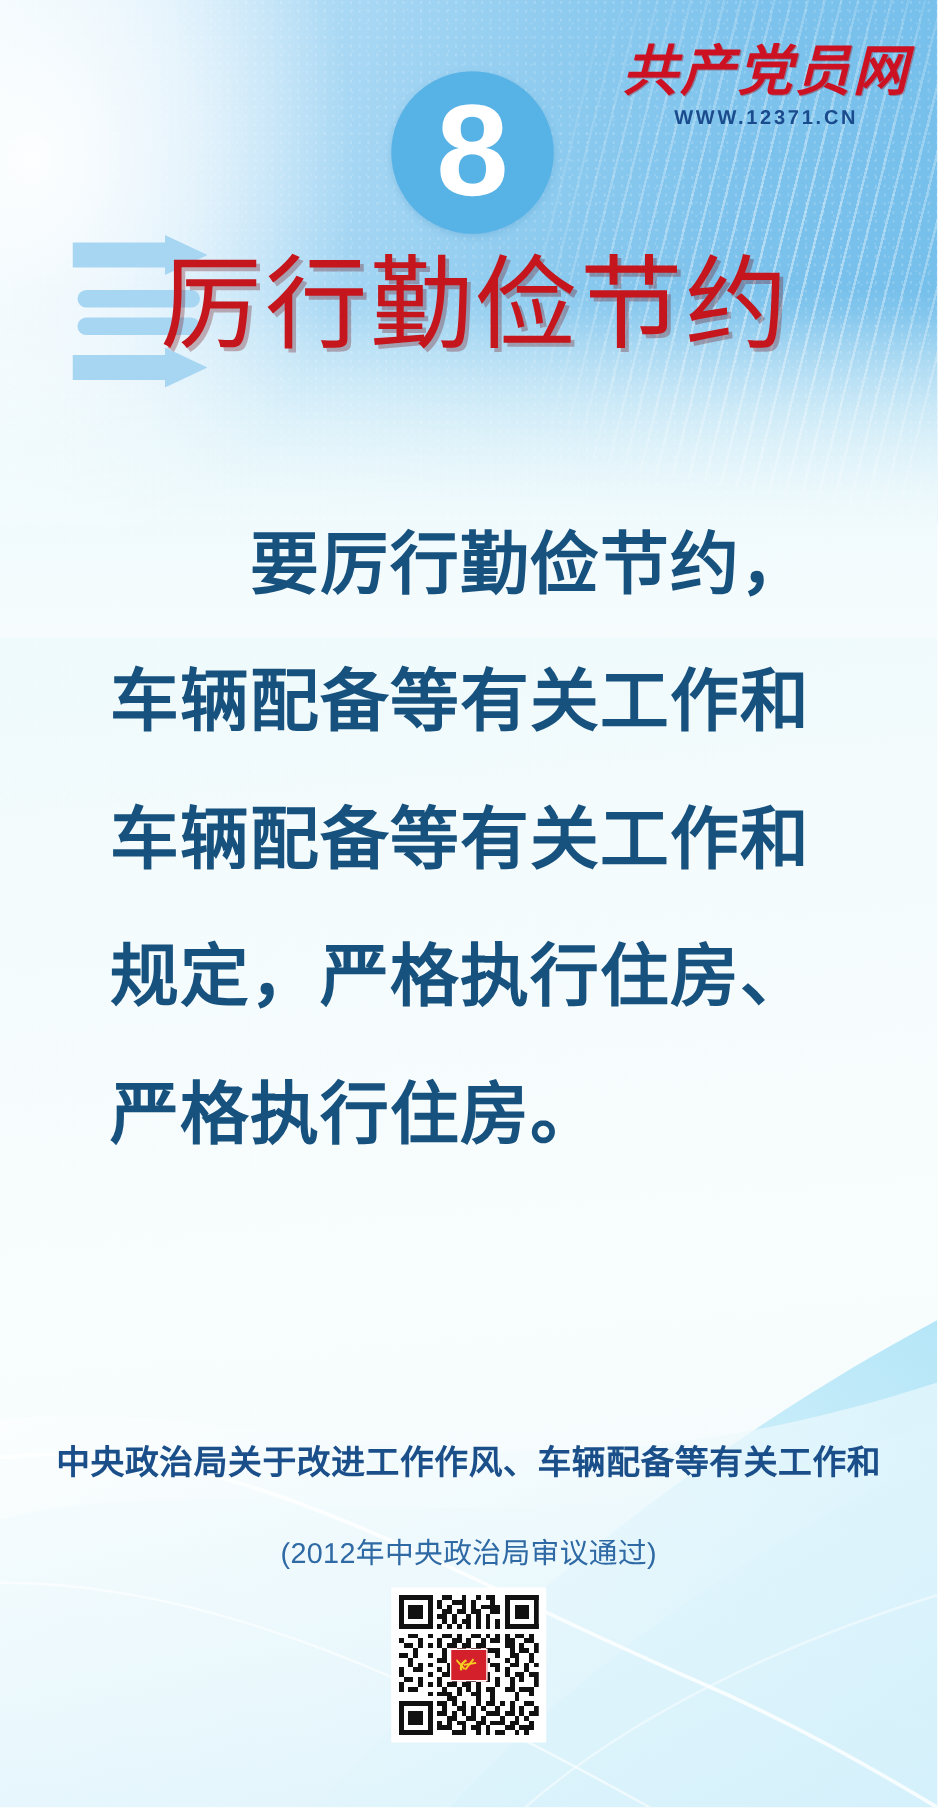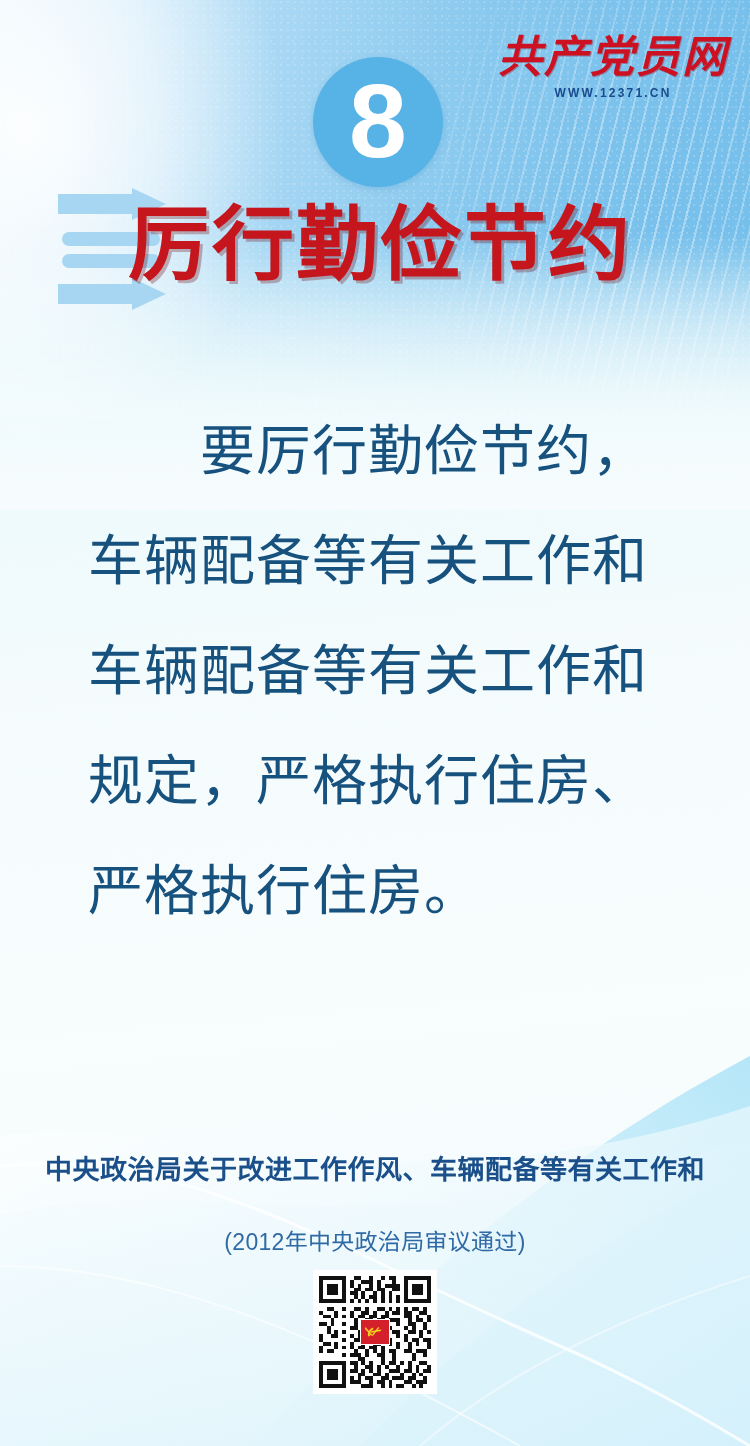--- a/index.html
+++ b/index.html
@@ -114,21 +114,21 @@
     font-size: 44px;
     font-weight: bold;
     font-style: italic;
     color: #cc1122;
     letter-spacing: 2px;
     text-shadow: 1px 1px 0 rgba(150,0,10,0.35);
     white-space: nowrap;
   }
   .logo-url {
     margin-top: 7px;
-    font-size: 12px;
+    font-size: 16px;
     font-weight: bold;
     letter-spacing: 2.2px;
     color: #1a4b8c;
     white-space: nowrap;
   }
 
   
   .number-badge {
     position: absolute;
     left: 313px;
@@ -159,38 +159,38 @@
     width: 108px;
     height: 122px;
   }
 
   
   .headline {
     position: absolute;
     left: 128px;
     top: 201px;
     font-size: 82px;
-    font-weight: bold;
+    font-weight: normal;
     letter-spacing: 2px;
     color: #c4161c;
     text-shadow: 3px 3px 0 rgba(110,10,15,0.30);
     white-space: nowrap;
     line-height: 1.08;
   }
 
   
   .body-text {
     position: absolute;
     left: 0;
     top: 396px;
     width: 750px;
     padding: 0 88px;
     color: #17517e;
     font-size: 55px;
-    font-weight: normal;
+    font-weight: bold;
     line-height: 110px;
     letter-spacing: 1px;
   }
   .body-line { white-space: nowrap; }
   .body-line.indent { padding-left: 112px; }
 
   
   .footer {
     position: absolute;
     left: 0;

